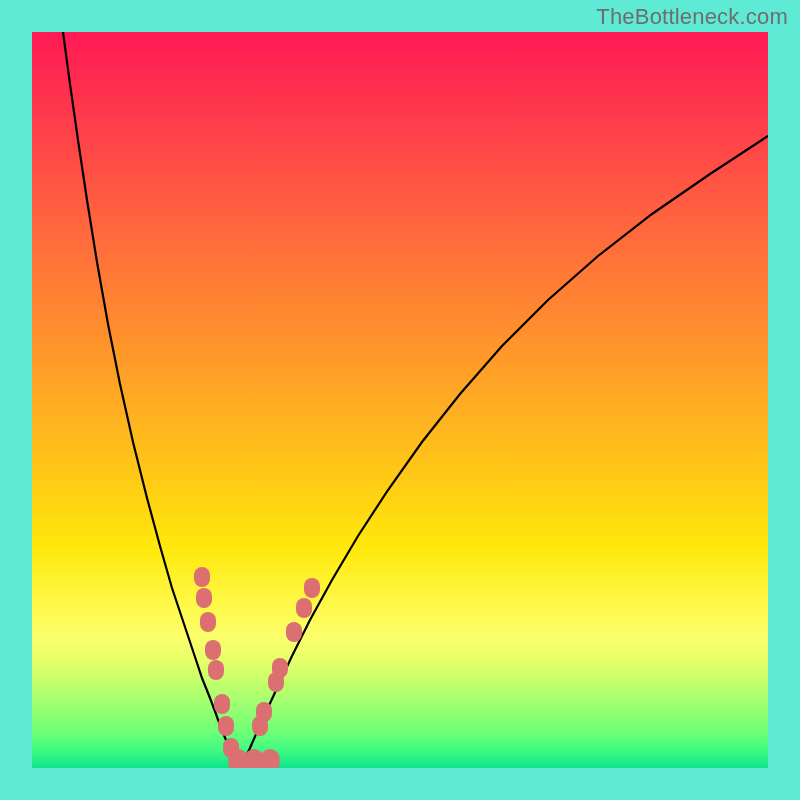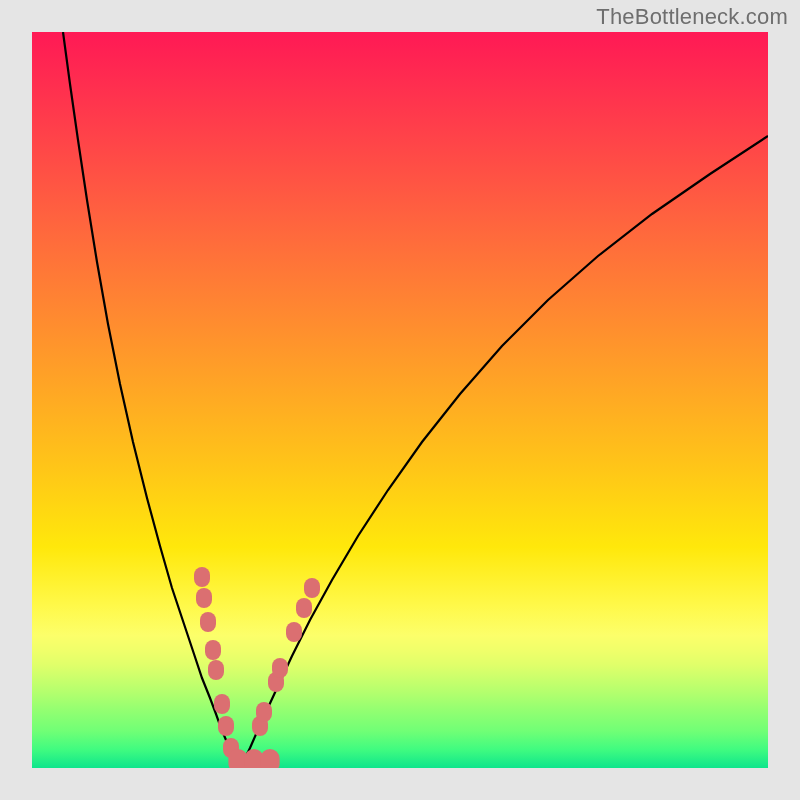--- a/index.html
+++ b/index.html
@@ -6,21 +6,21 @@
     margin: 0;
     padding: 0;
     width: 800px;
     height: 800px;
     overflow: hidden;
     font-family: Arial, Helvetica, sans-serif;
   }
   .frame {
     width: 800px;
     height: 800px;
-    background: #e5e5e5;
+    background: #5eead4;
     position: relative;
   }
   .watermark {
     position: absolute;
     top: 4px;
     right: 12px;
     color: #6e6e6e;
     font-size: 22px;
     font-weight: 500;
     letter-spacing: 0.2px;

